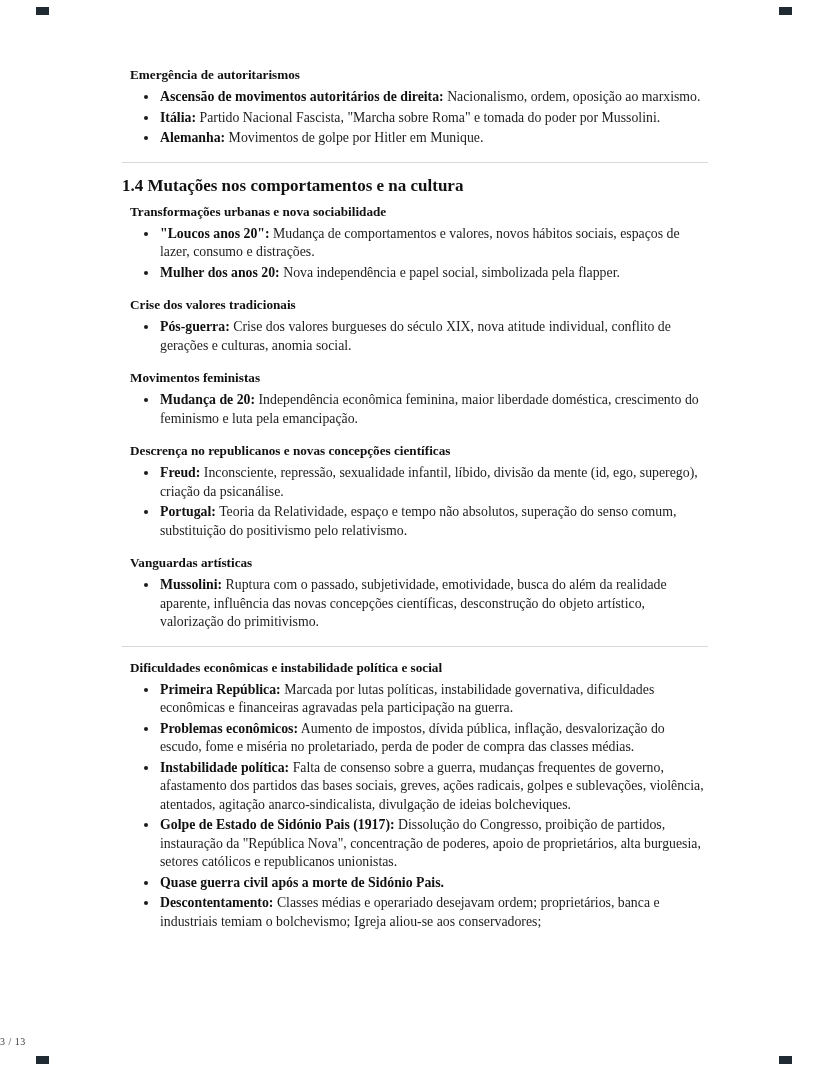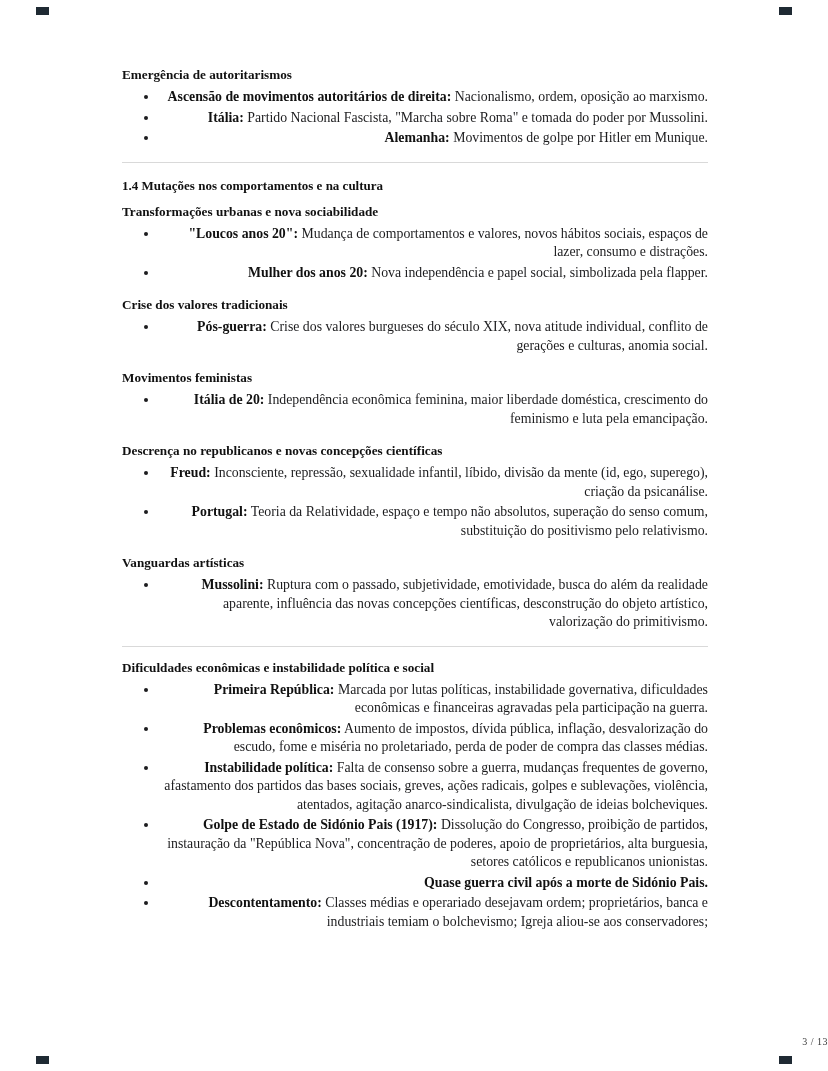--- a/index.html
+++ b/index.html
@@ -24,55 +24,54 @@
   .corner-mark.br { right: 36px; bottom: 7px; }
   .content {
     position: absolute;
     left: 122px;
     top: 66px;
     width: 586px;
     font-size: 13.8px;
     line-height: 18.5px;
   }
   h2.section-title {
-    font-size: 13px;
+    font-size: 17px;
     line-height: 21px;
     font-weight: 700;
     color: var(--heading, #111111);
     margin: 0 0 7px 0;
   }
   h3.sub-heading {
     font-size: 13.2px;
     line-height: 17px;
     font-weight: 700;
     color: var(--heading, #111111);
-    margin: 0 0 5px 0;
+    margin: 0 0 5px 8px;
   }
   ul.bullet-list {
     list-style: disc;
     margin: 0 0 14px 0;
     padding-left: 37px;
-    text-align: right;
   }
   ul.bullet-list li {
     margin: 0 0 2px 0;
     padding-left: 1px;
   }
   .term { font-weight: 700; color: var(--heading, #111111); }
   hr.section-rule {
     border: none;
     border-top: 1px solid var(--rule, #d9d9d9);
     margin: 10px 0 12px 0;
   }
   footer.page-footer {
     position: absolute;
     left: 0;
     right: 0;
     top: 1036px;
-    text-align: right;
+    text-align: left;
     font-size: 10px;
     letter-spacing: 0.5px;
     color: var(--footer-text, #3a3a3a);
   }
 </style>
 </head>
 <body>
 
 <div class="corner-mark tl"></div>
 <div class="corner-mark tr"></div>
@@ -116,21 +115,21 @@
   <ul class="bullet-list">
     <li>
       <span class="term">Pós-guerra:</span>
       <span class="desc">Crise dos valores burgueses do século XIX, nova atitude individual, conflito de gerações e culturas, anomia social.</span>
     </li>
   </ul>
 
   <h3 class="sub-heading">Movimentos feministas</h3>
   <ul class="bullet-list">
     <li>
-      <span class="term">Itália de 20:</span>
+      <span class="term">Mudança de 20:</span>
       <span class="desc">Independência econômica feminina, maior liberdade doméstica, crescimento do feminismo e luta pela emancipação.</span>
     </li>
   </ul>
 
   <h3 class="sub-heading">Descrença no republicanos e novas concepções científicas</h3>
   <ul class="bullet-list">
     <li>
       <span class="term">Freud:</span>
       <span class="desc">Inconsciente, repressão, sexualidade infantil, líbido, divisão da mente (id, ego, superego), criação da psicanálise.</span>
     </li>

